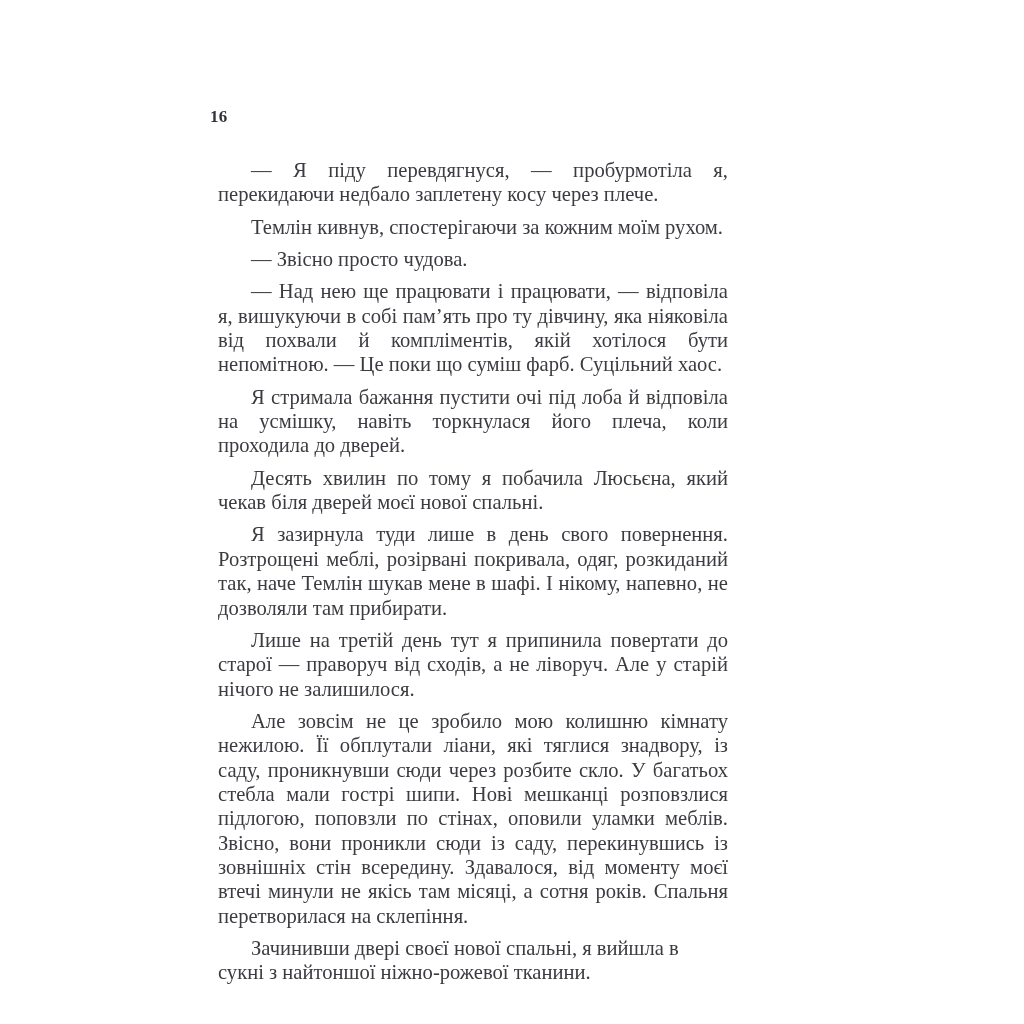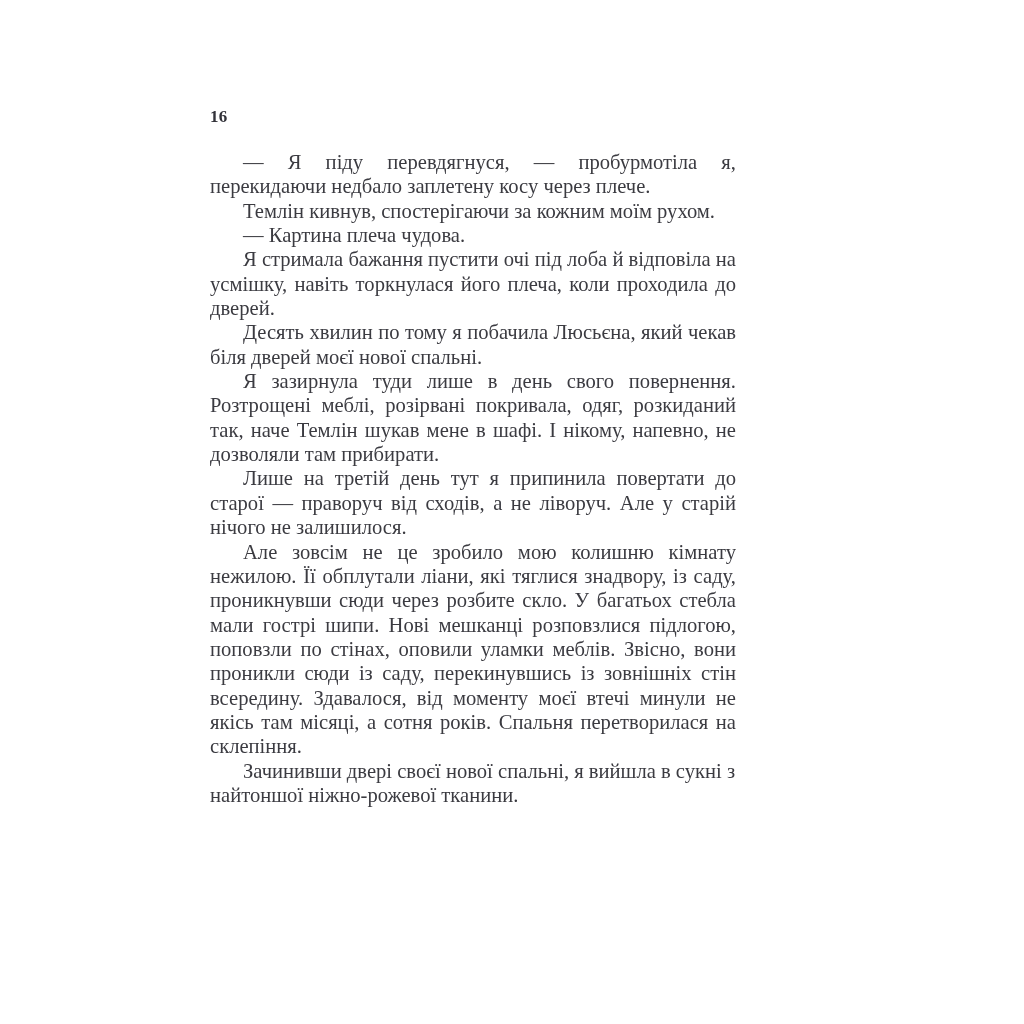--- a/index.html
+++ b/index.html
@@ -34,39 +34,40 @@
     top: 150px;
     width: 526px;
     font-size: 20.6px;
     line-height: 24.35px;
     text-align: justify;
     text-justify: inter-word;
     color: #3b3b41;
     -webkit-font-smoothing: antialiased;
   }
   .textblock p {
-    margin: 0;
+    margin: 8px;
     text-indent: 33px;
     hyphens: manual;
   }
   .textblock p:last-child {
     text-align: left;
   }
 </style>
 </head>
 <body>
 
 <div class="page">
 
   <div class="folio">16</div>
 
   <div class="textblock">
     <p>— Я піду перевдягнуся, — пробурмотіла я, перекидаючи недбало заплетену косу через плече.</p>
     <p>Темлін кивнув, спостерігаючи за кожним моїм рухом.</p>
-    <p>— Картина плеча чудова.</p>
+    <p>— Звісно просто чудова.</p>
+    <p>— Над нею ще працювати і працювати, — відповіла я, вишукуючи в собі пам’ять про ту дівчину, яка ніяковіла від похвали й компліментів, якій хотілося бути непомітною. — Це поки що суміш фарб. Суцільний хаос.</p>
     <p>Я стримала бажання пустити очі під лоба й відповіла на усмішку, навіть торкнулася його плеча, коли проходила до дверей.</p>
     <p>Десять хвилин по тому я побачила Люсьєна, який чекав біля дверей моєї нової спальні.</p>
     <p>Я зазирнула туди лише в день свого повернення. Розтрощені меблі, розірвані покривала, одяг, розкиданий так, наче Темлін шукав мене в шафі. І нікому, напевно, не дозволяли там прибирати.</p>
     <p>Лише на третій день тут я припинила повертати до старої — праворуч від сходів, а не ліворуч. Але у старій нічого не залишилося.</p>
     <p>Але зовсім не це зробило мою колишню кімнату нежилою. Її обплутали ліани, які тяглися знадвору, із саду, проникнувши сюди через розбите скло. У багатьох стебла мали гострі шипи. Нові мешканці розповзлися підлогою, поповзли по стінах, оповили уламки меблів. Звісно, вони проникли сюди із саду, перекинувшись із зовнішніх стін всередину. Здавалося, від моменту моєї втечі минули не якісь там місяці, а сотня років. Спальня перетворилася на склепіння.</p>
     <p>Зачинивши двері своєї нової спальні, я вийшла в сукні з найтоншої ніжно-рожевої тканини.</p>
   </div>
 
 </div>
 

